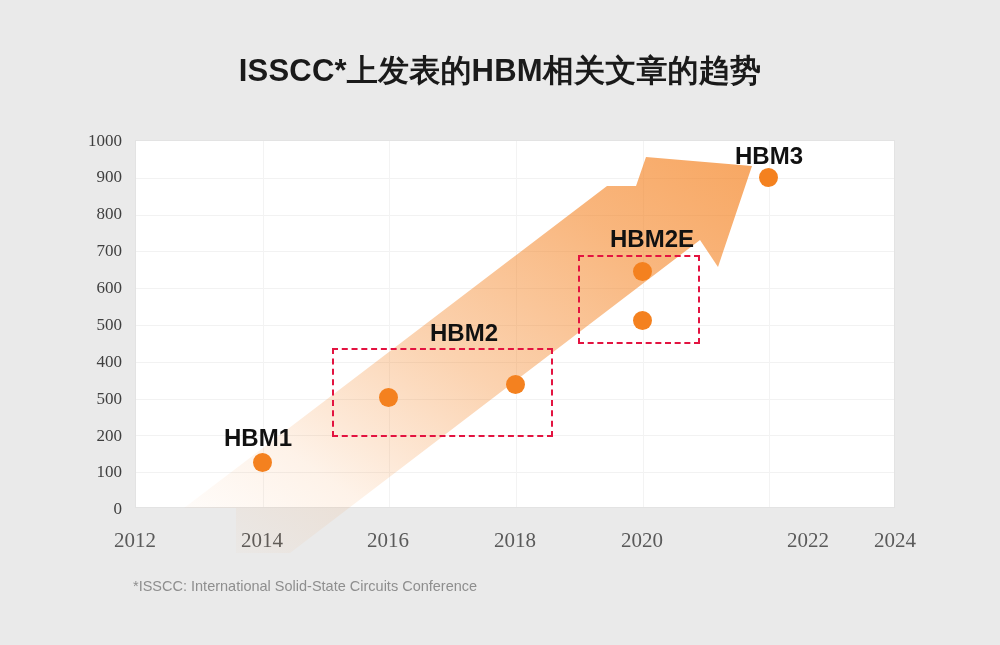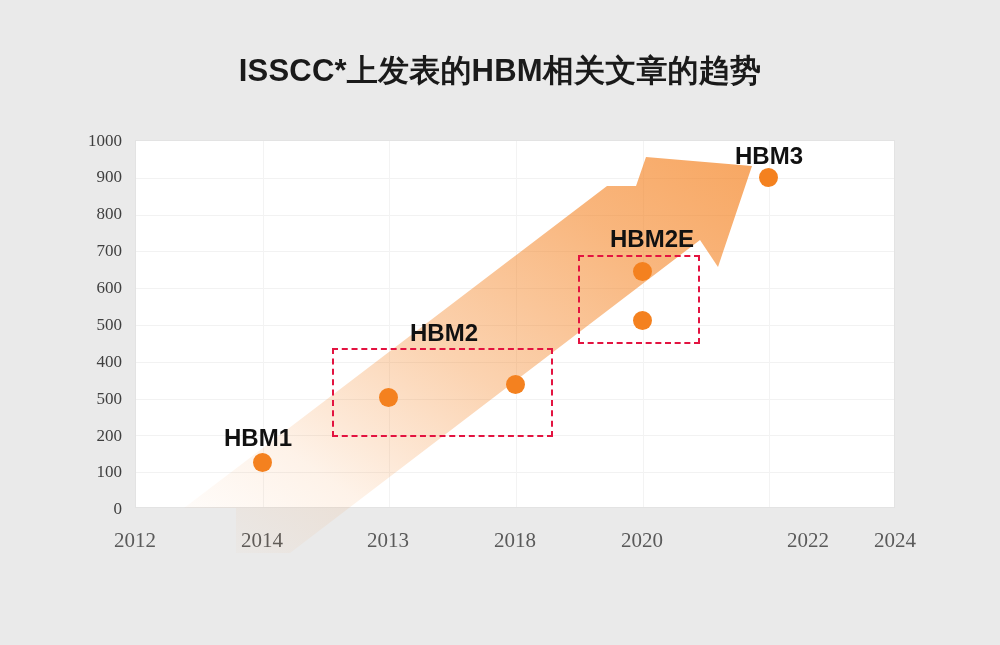--- a/index.html
+++ b/index.html
@@ -144,21 +144,21 @@
   <div class="ytick" style="top:278px">600</div>
   <div class="ytick" style="top:315px">500</div>
   <div class="ytick" style="top:352px">400</div>
   <div class="ytick" style="top:389px">500</div>
   <div class="ytick" style="top:426px">200</div>
   <div class="ytick" style="top:462px">100</div>
   <div class="ytick" style="top:499px">0</div>
 
   <div class="xtick" style="left:95px">2012</div>
   <div class="xtick" style="left:222px">2014</div>
-  <div class="xtick" style="left:348px">2013</div>
+  <div class="xtick" style="left:348px">2016</div>
   <div class="xtick" style="left:475px">2018</div>
   <div class="xtick" style="left:602px">2020</div>
   <div class="xtick" style="left:768px">2022</div>
   <div class="xtick" style="left:855px">2024</div>
 
   <div id="plot-area">
     <div class="grid-h" style="top:36.8px"></div>
     <div class="grid-h" style="top:73.6px"></div>
     <div class="grid-h" style="top:110.4px"></div>
     <div class="grid-h" style="top:147.2px"></div>
@@ -194,18 +194,19 @@
   <div class="group-box" style="left:578px; top:255px; width:122px; height:89px;"></div>
 
   <div class="point" style="left:262px; top:462px;"></div>
   <div class="point" style="left:388px; top:397px;"></div>
   <div class="point" style="left:515px; top:384px;"></div>
   <div class="point" style="left:642px; top:271px;"></div>
   <div class="point" style="left:642px; top:320px;"></div>
   <div class="point" style="left:768px; top:177px;"></div>
 
   <div class="series-label" style="left:258px; top:424px;">HBM1</div>
-  <div class="series-label" style="left:444px; top:319px;">HBM2</div>
+  <div class="series-label" style="left:464px; top:319px;">HBM2</div>
   <div class="series-label" style="left:644px; top:225px;margin-left:8px;">HBM2E</div>
   <div class="series-label" style="left:769px; top:142px;">HBM3</div>
 
+  <div id="footnote">*ISSCC: International Solid-State Circuits Conference</div>
 
 </div>
 
 </body></html>

